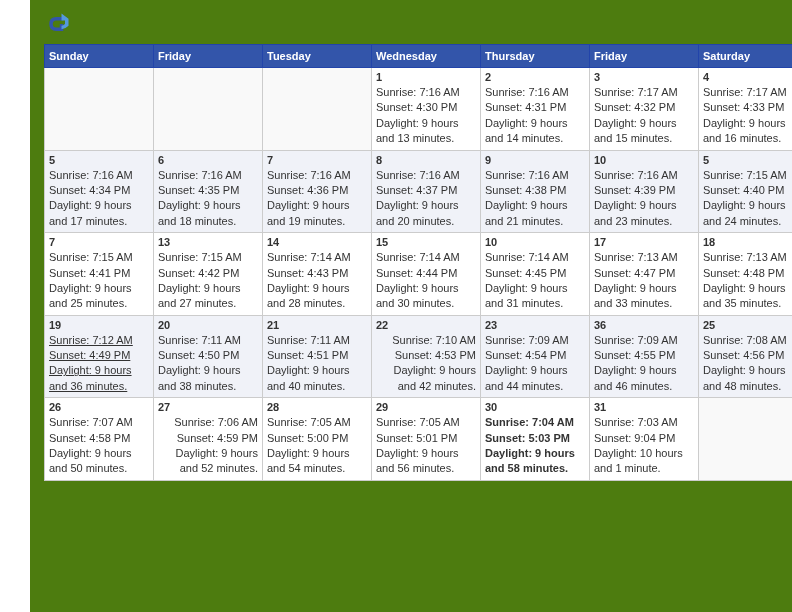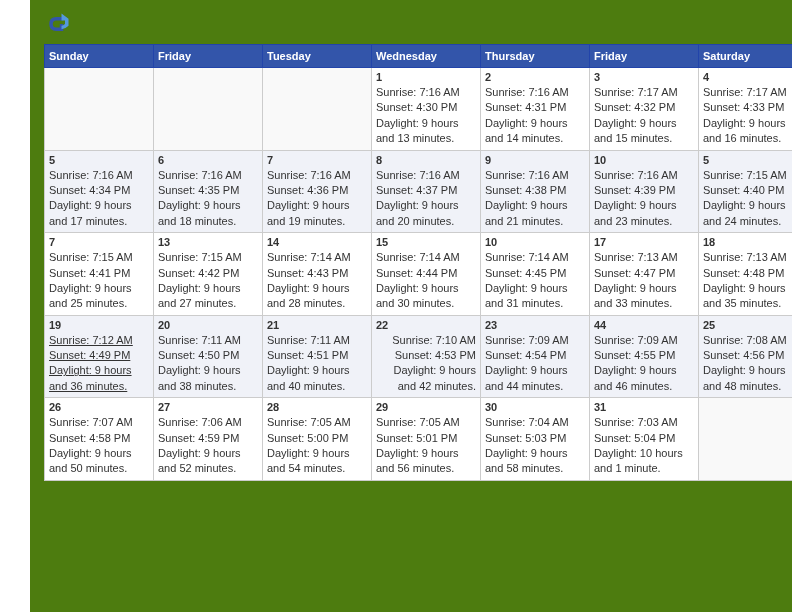--- a/index.html
+++ b/index.html
@@ -295,21 +295,21 @@
 and 42 minutes.</div>
           </td>
           <td>
             <div class="day-number">23</div>
             <div class="day-detail" style="white-space: pre-line;">Sunrise: 7:09 AM
 Sunset: 4:54 PM
 Daylight: 9 hours
 and 44 minutes.</div>
           </td>
           <td>
-            <div class="day-number">44</div>
+            <div class="day-number">36</div>
             <div class="day-detail" style="white-space: pre-line;">Sunrise: 7:09 AM
 Sunset: 4:55 PM
 Daylight: 9 hours
 and 46 minutes.</div>
           </td>
           <td>
             <div class="day-number">25</div>
             <div class="day-detail" style="white-space: pre-line;">Sunrise: 7:08 AM
 Sunset: 4:56 PM
 Daylight: 9 hours
@@ -319,50 +319,50 @@
         <tr>
           <td class="last-row">
             <div class="day-number">26</div>
             <div class="day-detail" style="white-space: pre-line;">Sunrise: 7:07 AM
 Sunset: 4:58 PM
 Daylight: 9 hours
 and 50 minutes.</div>
           </td>
           <td class="last-row">
             <div class="day-number">27</div>
-            <div class="day-detail" style="white-space: pre-line;">Sunrise: 7:06 AM
+            <div class="day-detail" style="white-space: pre-line; text-align: right;">Sunrise: 7:06 AM
 Sunset: 4:59 PM
 Daylight: 9 hours
 and 52 minutes.</div>
           </td>
           <td class="last-row">
             <div class="day-number">28</div>
             <div class="day-detail" style="white-space: pre-line;">Sunrise: 7:05 AM
 Sunset: 5:00 PM
 Daylight: 9 hours
 and 54 minutes.</div>
           </td>
           <td class="last-row">
             <div class="day-number">29</div>
             <div class="day-detail" style="white-space: pre-line;">Sunrise: 7:05 AM
 Sunset: 5:01 PM
 Daylight: 9 hours
 and 56 minutes.</div>
           </td>
           <td class="last-row">
             <div class="day-number">30</div>
-            <div class="day-detail" style="white-space: pre-line;">Sunrise: 7:04 AM
+            <div class="day-detail" style="white-space: pre-line; font-weight: bold;">Sunrise: 7:04 AM
 Sunset: 5:03 PM
 Daylight: 9 hours
 and 58 minutes.</div>
           </td>
           <td class="last-row">
             <div class="day-number">31</div>
             <div class="day-detail" style="white-space: pre-line;">Sunrise: 7:03 AM
-Sunset: 5:04 PM
+Sunset: 9:04 PM
 Daylight: 10 hours
 and 1 minute.</div>
           </td>
           <td class="empty"></td>
         </tr>
       </tbody>
   </table>
 </div>
 
 </body></html>

